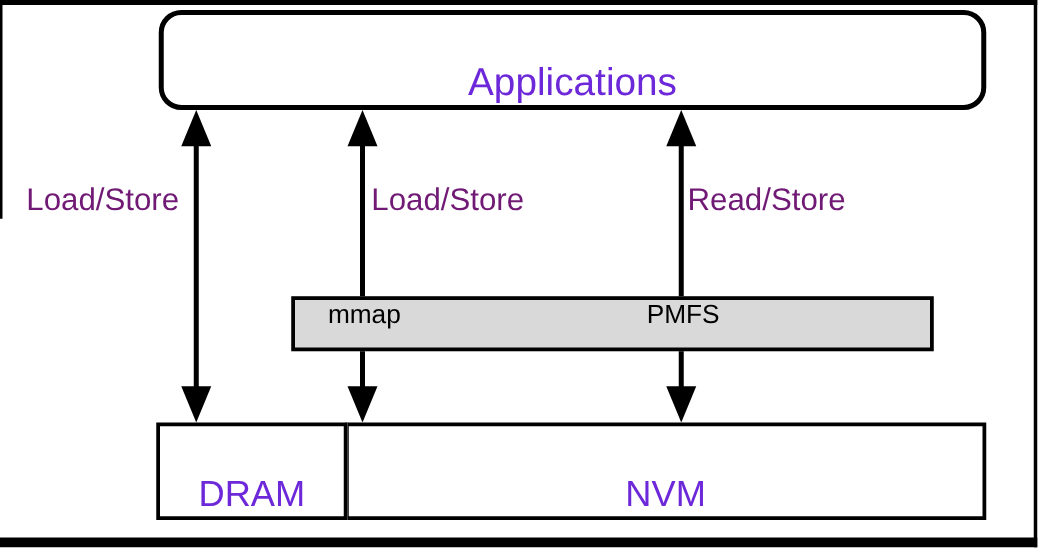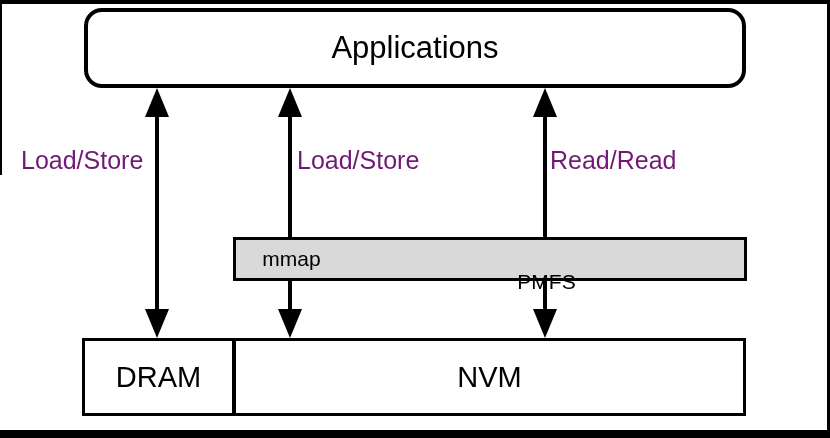--- a/index.html
+++ b/index.html
@@ -20,23 +20,24 @@
   .frame-left   { left: 0; top: 0; width: 2px;  height: 175px; }
   .frame-right  { left: 827px; top: 0; width: 3px; height: 438px; }
   .frame-bottom { left: 0; top: 430px; width: 830px; height: 8px; }
 
   .box {
     position: absolute;
     box-sizing: border-box;
     background: #ffffff;
     border: 3px solid #000000;
     display: flex;
-    align-items: center;
+    align-items: flex-end;
     justify-content: center;
-    color: #000000;
+    color: #6d28d9;
+    margin-left: 43px;
   }
   #applications-box {
     left: 84px; top: 8px; width: 662px; height: 80px;
     border-width: 4px;
     border-radius: 18px;
     font-size: 31px;
     z-index: 3;
   }
   #arrow-layer {
     position: absolute; left: 0; top: 0; width: 830px; height: 438px;
@@ -55,32 +56,32 @@
   #label-load-store-2 { left: 297px; }
   #label-read-write   { left: 550px; }
 
   #middleware-box {
     position: absolute;
     left: 233px; top: 237px; width: 514px; height: 44px;
     box-sizing: border-box;
     border: 3px solid #000000;
     background: #d9d9d9;
     display: flex;
-    align-items: center;
+    align-items: flex-start;
     z-index: 2;
     font-size: 21px;
     color: #000000;
   }
   .mw-cell {
     display: flex;
     align-items: center;
     justify-content: center;
   }
   #mw-mmap-cell { width: 111px; }
-  #mw-pmfs-cell { flex: 1; margin-top: 45px; }
+  #mw-pmfs-cell { flex: 1; }
   #mw-divider {
     width: 2px;
     margin: 4px 0;
     background: repeating-linear-gradient(
       to bottom, #000000 0px, #000000 5px,
       transparent 5px, transparent 9px);
   }
 
   #dram-box { left: 82px;  top: 338px; width: 153px; height: 78px; font-size: 29px; z-index: 2; }
   #nvm-box  { left: 233px; top: 338px; width: 513px; height: 78px; font-size: 29px; z-index: 2; }
@@ -115,21 +116,21 @@
       <polygon points="545,338 533,309 557,309" style="fill: rgb(0, 0, 0);"></polygon>
     </g>
   </svg>
 
   <div class="box" id="applications-box">
     <span>Applications</span>
   </div>
 
   <div class="arrow-label" id="label-load-store-1">Load/Store</div>
   <div class="arrow-label" id="label-load-store-2">Load/Store</div>
-  <div class="arrow-label" id="label-read-write">Read/Read</div>
+  <div class="arrow-label" id="label-read-write">Read/Store</div>
 
   <div id="middleware-box" style="background: rgb(217, 217, 217);">
     <div class="mw-cell" id="mw-mmap-cell">
       <span>mmap</span>
     </div>
     <div id="mw-divider"></div>
     <div class="mw-cell" id="mw-pmfs-cell">
       <span>PMFS</span>
     </div>
   </div>

